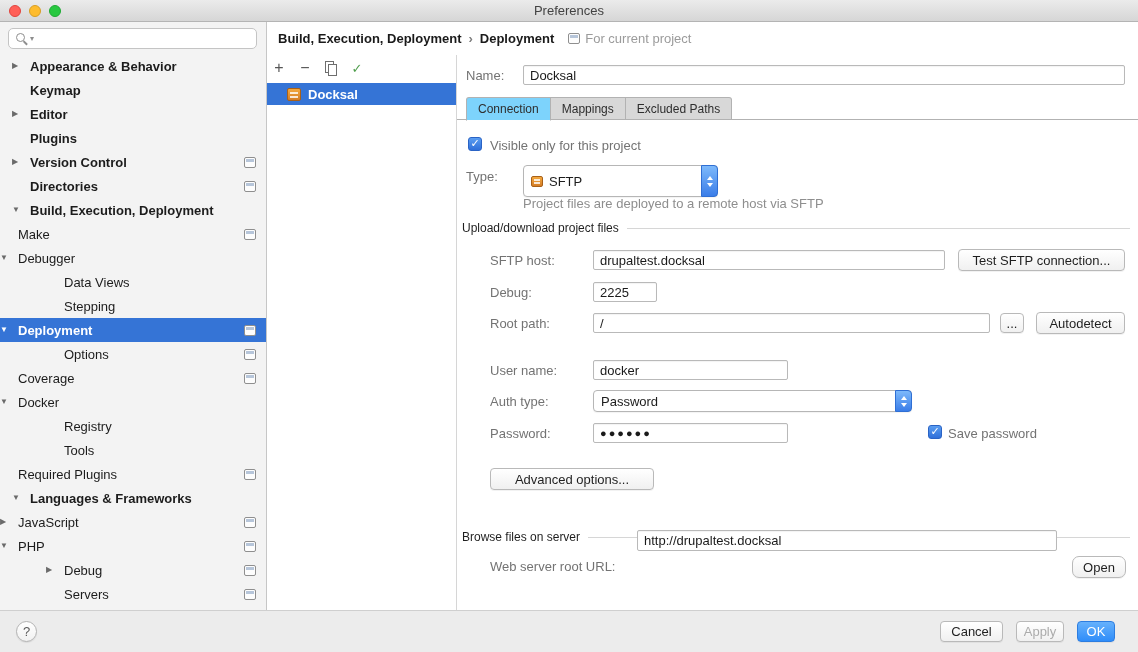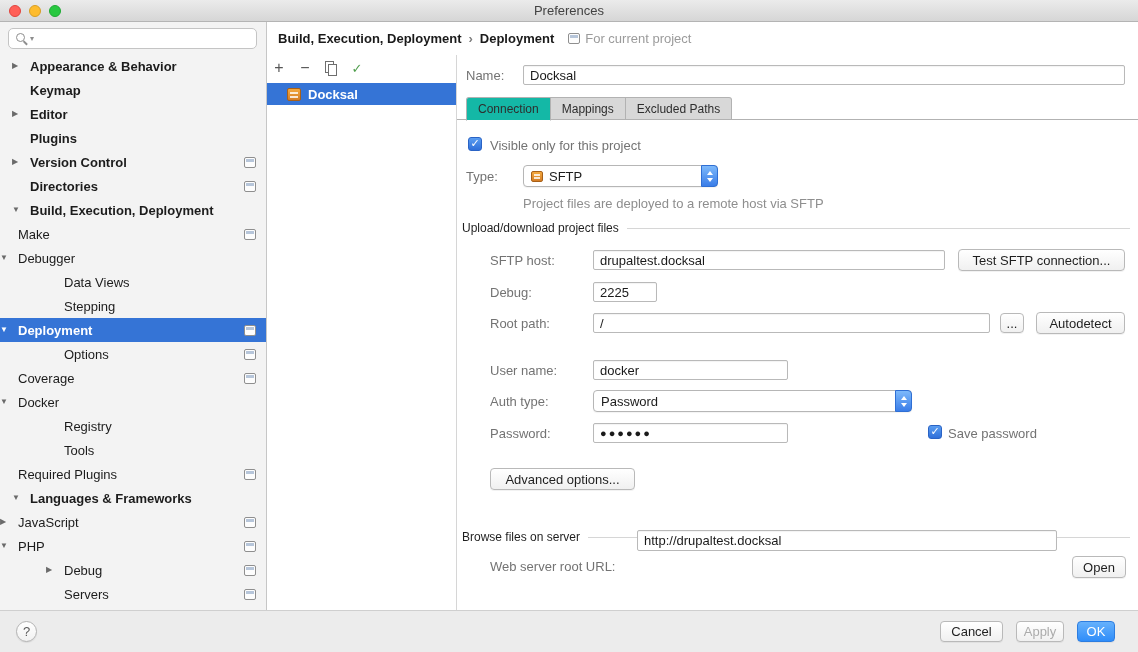--- a/index.html
+++ b/index.html
@@ -68,21 +68,21 @@
   
   .form-panel { flex:1 1 auto; position:relative; background:#fff; }
   .flabel { position:absolute; white-space:nowrap; color:#737373; }
   .field { position:absolute; border:1px solid #b9b9b9; border-radius:2px; background:#fff; font-family:inherit; font-size:13px; color:#1a1a1a; padding:0 6px; outline:none; box-shadow:inset 0 1px 1px rgba(0,0,0,0.05); }
   .field.pw { font-size:11px; letter-spacing:2px; }
 
   .tabs { position:absolute; left:9px; top:42px; display:flex; z-index:2; }
   .tab { height:23px; padding:0 11px; font-size:12px; display:flex; align-items:center; background:#d8d8d8; border:1px solid #b2b2b2; border-left:none; color:#2e2e2e; }
   .tab:first-child { border-left:1px solid #b2b2b2; border-top-left-radius:3px; }
   .tab:last-child { border-top-right-radius:3px; }
-  .tab.active { background:#14b8a6; border-bottom:1px solid #fff; height:24px; }
+  .tab.active { background:#7dd3fc; border-bottom:1px solid #fff; height:24px; }
   .tabline { position:absolute; left:0; right:0; top:64px; height:1px; background:#b2b2b2; z-index:1; }
 
   .checkbox { position:absolute; width:14px; height:14px; border-radius:3px; background:linear-gradient(#5a9df1,#2f6fd9); border:1px solid #2a63c5; color:#fff; display:flex; align-items:center; justify-content:center; }
   .checkbox::after { content:'✓'; font-size:11px; font-weight:bold; margin-top:-1px; }
 
   .dropdown { position:absolute; background:#fff; border:1px solid #b6b6b6; border-radius:4px; display:flex; align-items:center; gap:6px; padding:0 22px 0 7px; box-shadow:0 1px 1px rgba(0,0,0,0.05); }
   .stepper { position:absolute; right:-1px; top:-1px; bottom:-1px; width:17px; border-radius:0 4px 4px 0; background:linear-gradient(#7db9fb,#3a7de8); border:1px solid #2f6fd4; display:flex; flex-direction:column; align-items:center; justify-content:center; gap:3px; }
   .tri-up { width:0; height:0; border-left:3.5px solid transparent; border-right:3.5px solid transparent; border-bottom:4px solid #fff; }
   .tri-down { width:0; height:0; border-left:3.5px solid transparent; border-right:3.5px solid transparent; border-top:4px solid #fff; }
   .mini-server { width:12px; height:11px; border-radius:2px; background:linear-gradient(#f4a93e,#d47d26); border:1px solid #a86018; position:relative; flex:0 0 12px; }
@@ -274,21 +274,21 @@
             <div class="tab active">Connection</div>
             <div class="tab">Mappings</div>
             <div class="tab">Excluded Paths</div>
           </div>
           <div class="tabline"></div>
 
           <span class="checkbox" style="left:11px; top:82px;"></span>
           <span class="flabel" style="left:33px; top:83px;">Visible only for this project</span>
 
           <span class="flabel" style="left:9px; top:114px;">Type:</span>
-          <div class="dropdown" style="left:66px; top:110px; width:195px; height:22px;">
+          <div class="dropdown" style="left:66px; top:110px; width:195px; height:32px;">
             <span class="mini-server"></span>
             <span>SFTP</span>
             <span class="stepper">
                 <span class="tri-up"></span>
                 <span class="tri-down"></span>
               </span>
           </div>
           <span class="helper" style="left:66px; top:141px;">Project files are deployed to a remote host via SFTP</span>
 
           <div class="section" style="left:5px; right:8px; top:166px;">
@@ -317,29 +317,29 @@
                 <span class="tri-up"></span>
                 <span class="tri-down"></span>
               </span>
           </div>
 
           <span class="flabel" style="left:33px; top:371px;">Password:</span>
           <input class="field pw" style="left: 136px; top: 368px; width: 195px; height: 20px;" value="●●●●●●">
           <span class="checkbox" style="left:471px; top:370px;"></span>
           <span class="flabel" style="left:491px; top:371px;">Save password</span>
 
-          <button class="btn abs" style="left:33px; top:413px; width:145px; height:22px;">Advanced options...</button>
+          <button class="btn abs" style="left:33px; top:413px; width:164px; height:22px;">Advanced options...</button>
 
           <div class="section" style="left:5px; right:8px; top:475px;">
             <span>Browse files on server</span>
           </div>
 
           <span class="flabel" style="left:33px; top:504px;">Web server root URL:</span>
           <input class="field" style="left: 180px; top: 475px; width: 420px; height: 21px;" value="http://drupaltest.docksal">
-          <button class="btn abs" style="left:615px; top:501px; width:54px; height:22px;">Open</button>
+          <button class="btn abs" style="left:615px; top:501px; width:54px; height:22px;border-radius:7px;">Open</button>
 
         </div>
       </div>
     </div>
   </div>
 
   <div class="footer">
     <div class="help-btn">?</div>
     <div class="footer-buttons">
       <button class="btn btn-cancel">Cancel</button>

